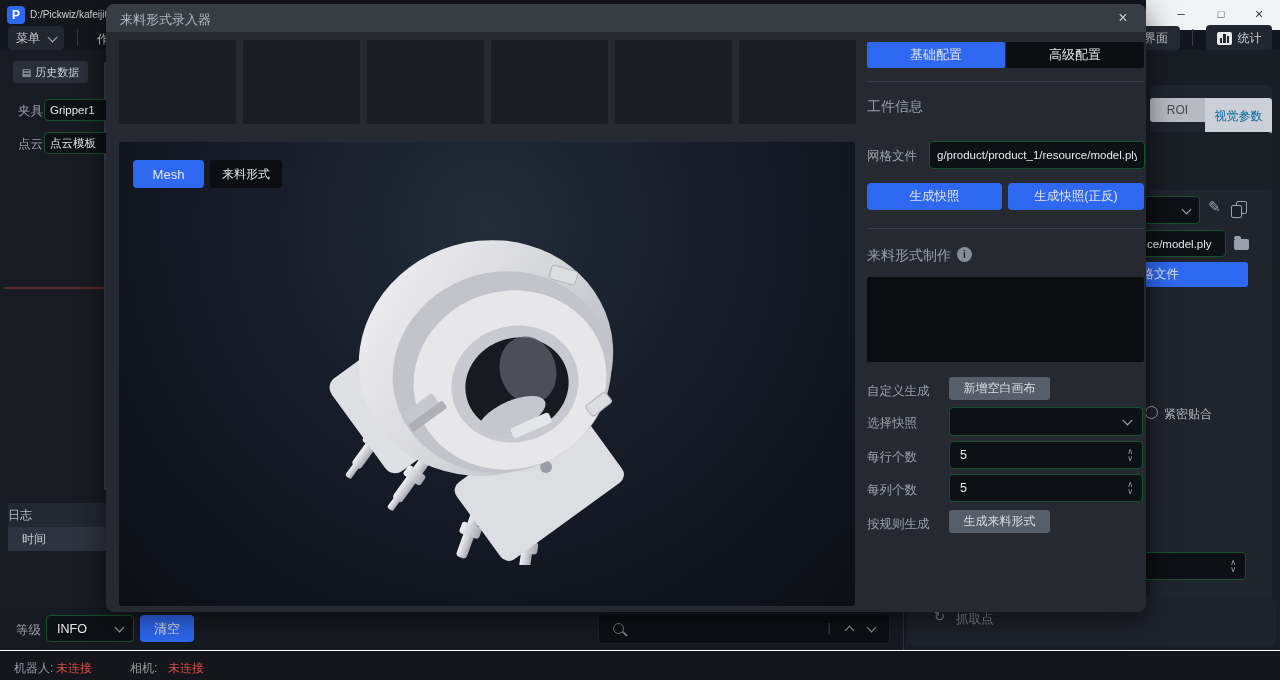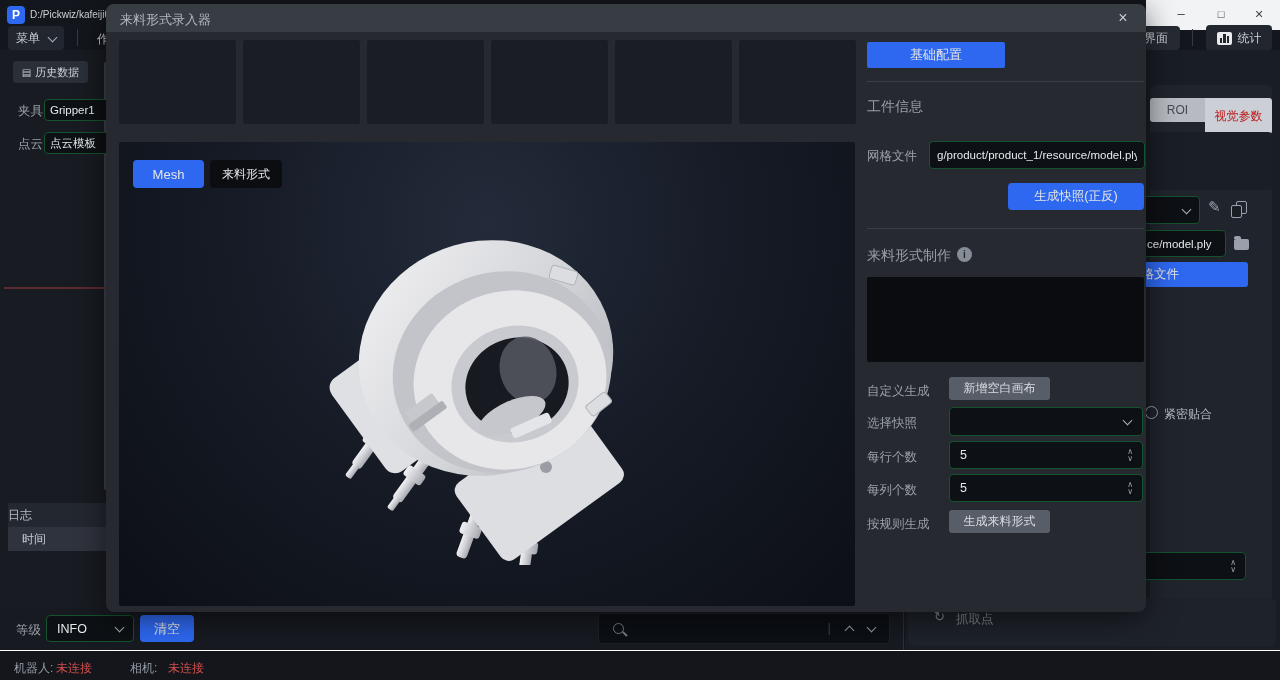--- a/index.html
+++ b/index.html
@@ -89,21 +89,21 @@
 <div class="abs" style="left:8px;top:527px;width:100px;height:24px;background:#2f333d;display:flex;align-items:center;padding-left:14px;box-sizing:border-box;font-size:12px;color:#c8ccd2">
     <span>时间</span>
   </div>
 
 <div class="abs" style="left:905px;top:50px;width:375px;height:600px;background:#191d24"></div>
 <div class="abs" style="left:1150px;top:85px;width:122px;height:523px;background:#20242c;border-radius:6px"></div>
 
 <div class="abs" style="left:1150px;top:98px;width:55px;height:24px;background:#b7bac1;border-radius:3px 0 0 3px;display:flex;align-items:center;justify-content:center;font-size:12px;color:#45494f">
     <span>ROI</span>
   </div>
-<div class="abs" style="left:1205px;top:98px;width:67px;height:36px;background:#ccd0d6;border-radius:0 3px 3px 0;display:flex;align-items:center;justify-content:center;font-size:12px;color:#b91c1c">
+<div class="abs" style="left:1205px;top:98px;width:67px;height:36px;background:#ccd0d6;border-radius:0 3px 3px 0;display:flex;align-items:center;justify-content:center;font-size:12px;color:#0369a1">
     <span>视觉参数</span>
   </div>
 
 <div class="abs" style="left:1150px;top:132px;width:122px;height:58px;background:#1a1e25;border-radius:4px"></div>
 
 <div class="abs inp" style="left:1096px;top:196px;width:104px;height:28px;box-sizing:border-box">
   <span class="cv" style="position:absolute;right:9px;top:9px"></span>
 </div>
 <span class="abs" style="left:1208px;top:198px;font-size:15px;color:#9aa1ab">✎</span>
 <span class="copyic" style="left:1236px;top:201px"></span>
@@ -233,27 +233,33 @@
       <g transform="rotate(-36 108 190)">
         <rect x="92" y="182" width="34" height="14" rx="2" fill="#c7c8cd"></rect>
         <rect x="88" y="194" width="42" height="9" rx="2" fill="#aeb0b6"></rect>
       </g>
     </svg>
   </div>
 
   <div class="abs btn-blue" style="left:761px;top:38px;width:138px;height:26px;font-size:13px;border-radius:2px">
       <span>基础配置</span>
     </div>
+  <div class="abs btn-black" style="left:900px;top:38px;width:138px;height:26px;font-size:13px;border-radius:2px">
+      <span>高级配置</span>
+    </div>
 
   <div class="abs divider" style="left:761px;top:77px;width:277px"></div>
   <div class="abs sec" style="left:761px;top:94px">工件信息</div>
 
   <div class="abs lbl" style="left:761px;top:144px">网格文件</div>
   <input class="abs inp" style="left: 823px; top: 137px; width: 200px; height: 26px; font-size: 11.5px; padding: 0px 7px;" value="g/product/product_1/resource/model.ply">
 
+  <div class="abs btn-blue" style="left:761px;top:179px;width:135px;height:27px;font-size:12.5px">
+      <span>生成快照</span>
+    </div>
   <div class="abs btn-blue" style="left:902px;top:179px;width:136px;height:27px;font-size:12.5px">
       <span>生成快照(正反)</span>
     </div>
 
   <div class="abs divider" style="left:761px;top:224px;width:277px"></div>
   <div class="abs sec" style="left:761px;top:243px">来料形式制作</div>
   <span class="abs infoic" style="left:851px;top:243px">i</span>
 
   <div class="abs" style="left:761px;top:273px;width:277px;height:85px;background:#0a0c10;border-radius:2px"></div>
 

